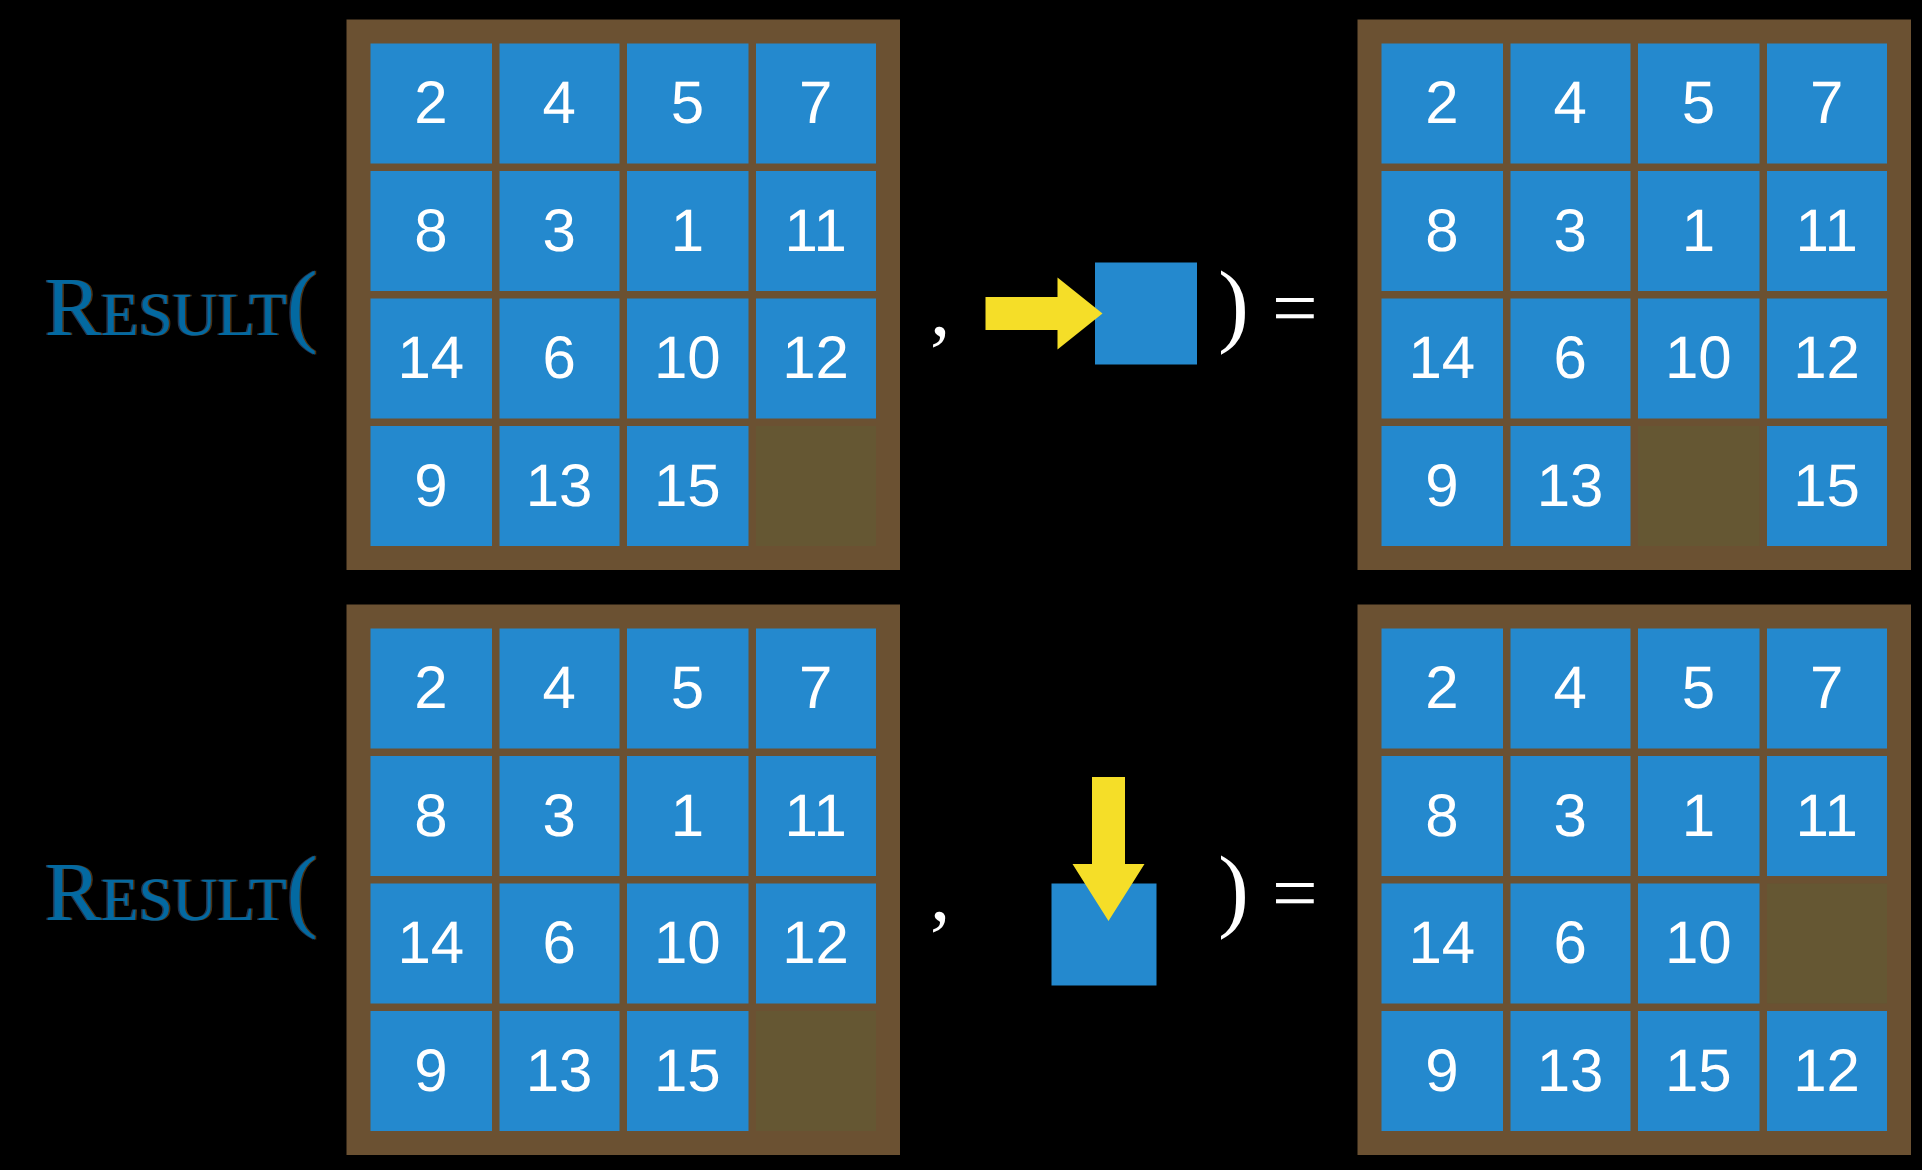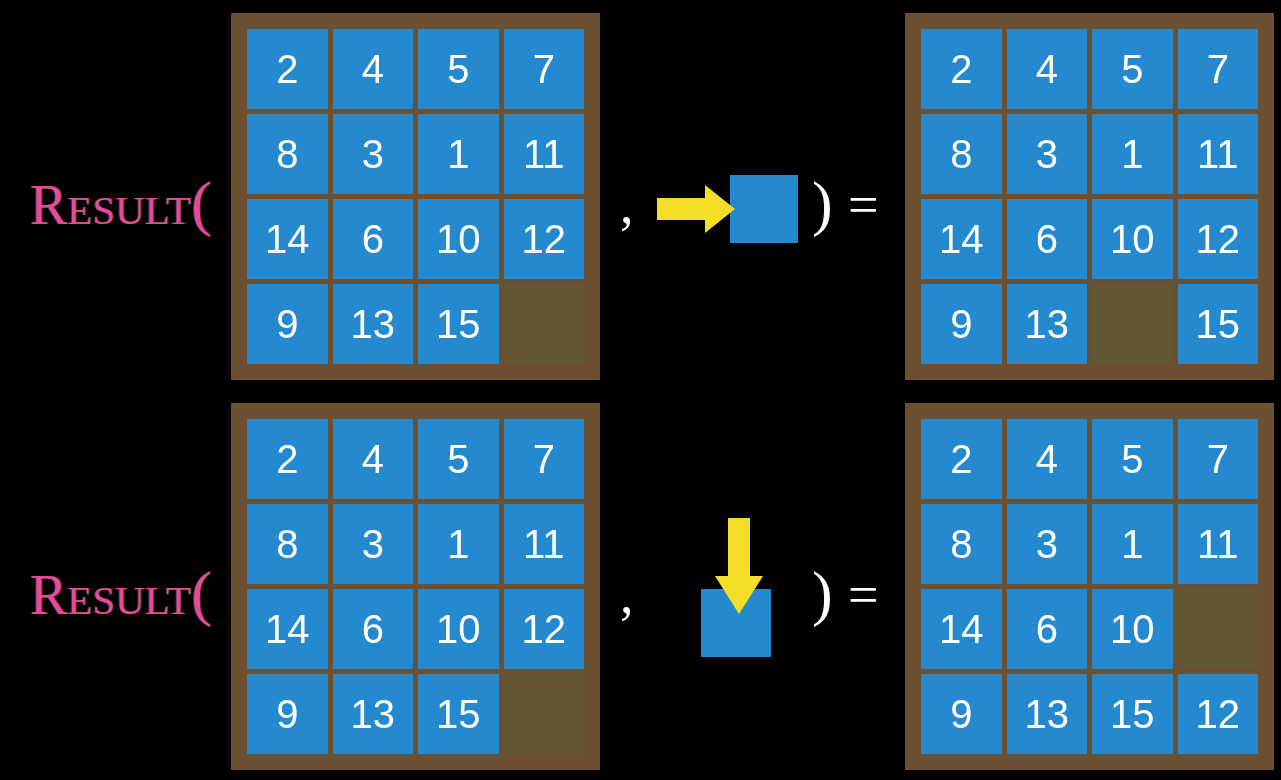--- a/index.html
+++ b/index.html
@@ -18,21 +18,21 @@
   #stage {
     position: relative;
     width: 1281px;
     height: 780px;
     background: #000000;
   }
 
   
   .result-label {
     position: absolute;
-    color: #ec4899;
+    color: #0369a1;
     font-family: "Liberation Serif", serif;
     white-space: nowrap;
     line-height: 1;
     text-shadow: 1px 0 0 rgba(140,90,30,0.55), -1px 0 0 rgba(80,120,180,0.45);
     text-align: center;
   }
   .result-label .big {
     font-size: 56px;
   }
   .result-label .small {

